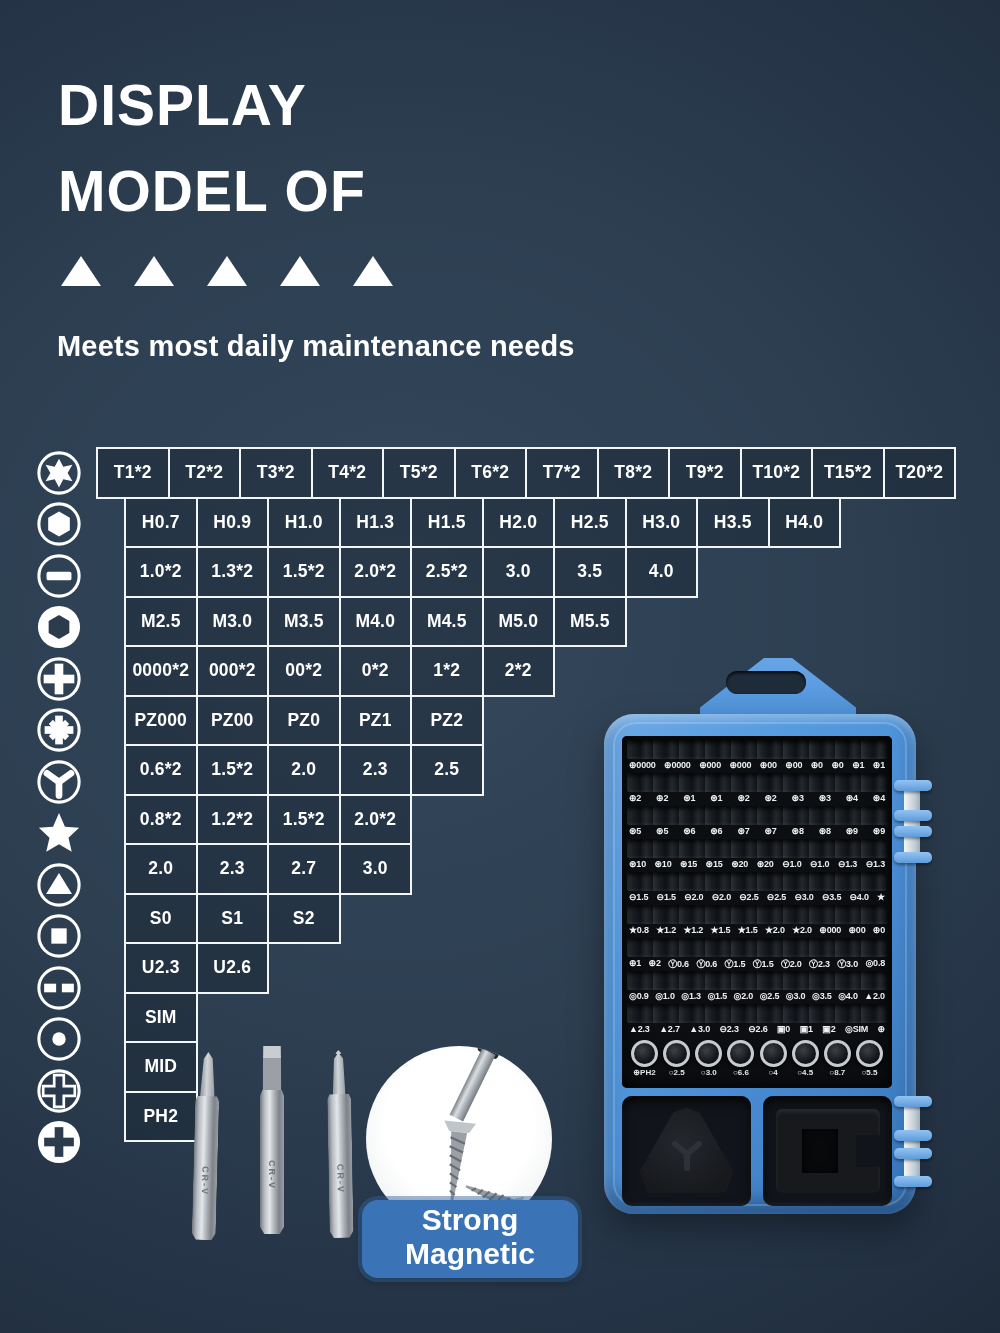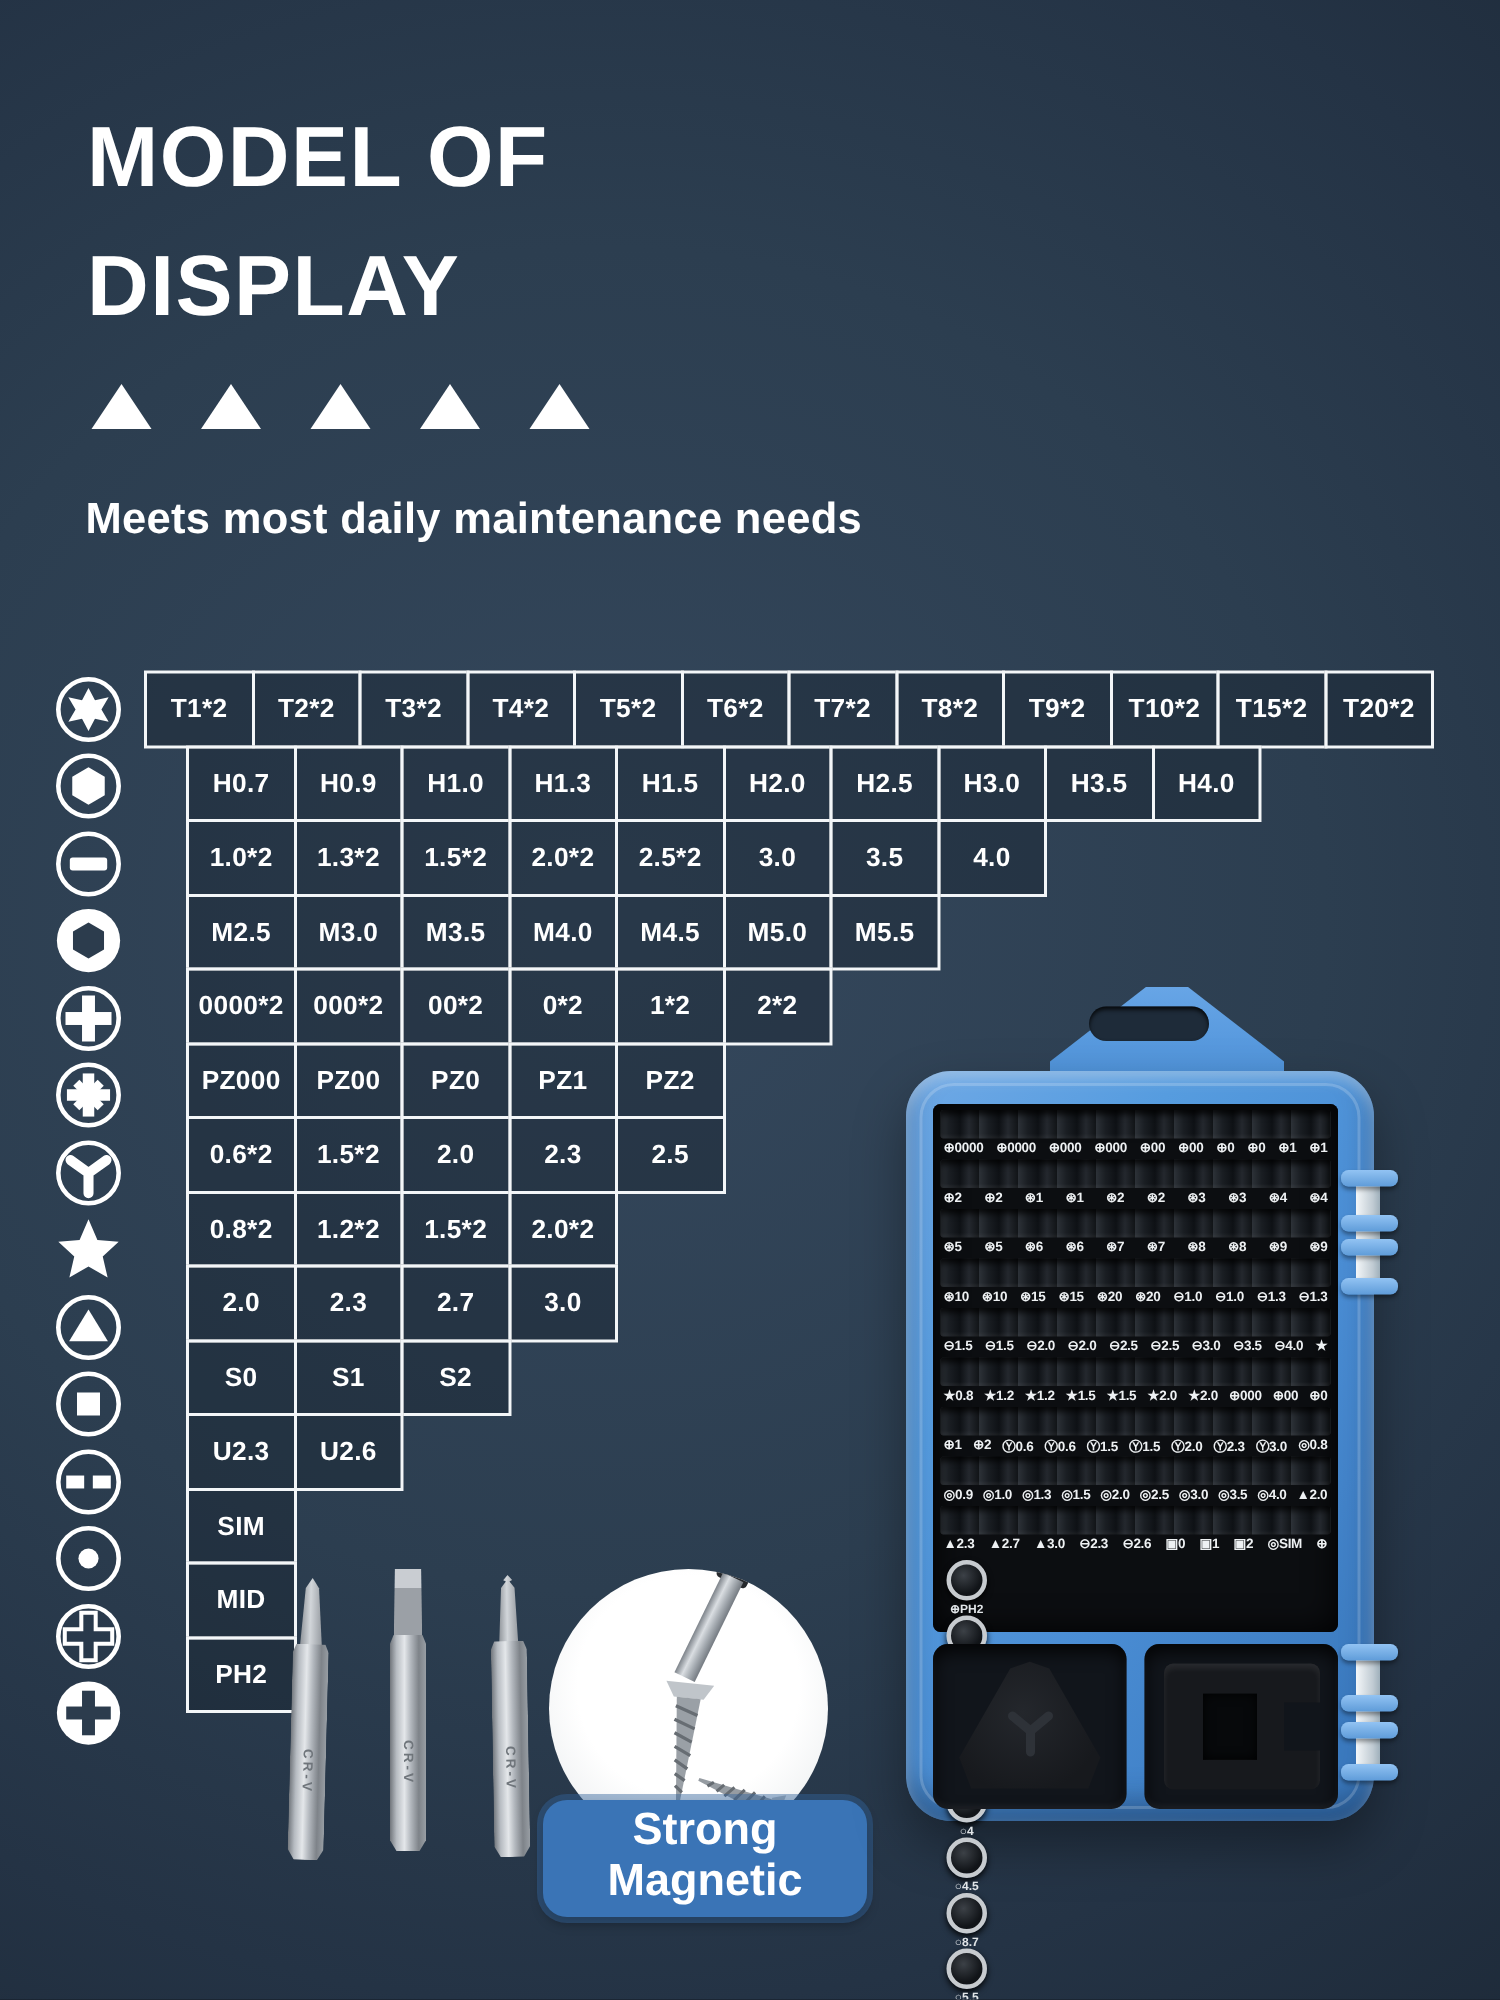--- a/index.html
+++ b/index.html
@@ -51,21 +51,21 @@
   .case-body::before{content:"";position:absolute;left:9px;top:8px;right:9px;bottom:8px;border-radius:23px;
     border:2px solid rgba(255,255,255,0.18);}
   .case-insert{position:absolute;left:622px;top:736px;width:270px;height:352px;background:#0c0e11;border-radius:5px;
     box-shadow:inset 0 0 22px #000;display:flex;flex-direction:column;justify-content:space-between;padding:4px 0 2px;box-sizing:border-box;}
   .c-row{height:33px;}
   .c-bits{height:19px;margin:0 5px;border-radius:2px;
     background:repeating-linear-gradient(90deg,#2c3137 0px,#1a1e23 6px,#0e1115 13px,#24282e 19px,#101316 26px);
     box-shadow:inset 0 3px 4px rgba(0,0,0,0.8), inset 0 -2px 2px rgba(255,255,255,0.05);}
   .c-label{height:13px;display:flex;justify-content:space-between;padding:1px 7px 0;}
   .c-label span{font-size:9px;font-weight:700;color:#eef1f3;white-space:nowrap;letter-spacing:-0.2px;}
-  .c-sockets{height:46px;display:flex;justify-content:space-between;align-items:flex-start;padding:3px 9px 0;flex-direction:column;}
+  .c-sockets{height:46px;display:flex;justify-content:space-between;align-items:flex-start;padding:3px 9px 0;}
   .sock{display:flex;flex-direction:column;align-items:center;}
   .sock .hole{width:21px;height:21px;border-radius:50%;border:3px solid #c7cbcf;
     background:radial-gradient(circle at 40% 35%, #3c4147 0%, #111418 65%);box-shadow:0 2px 4px rgba(0,0,0,0.9);}
   .sock .s-label{font-size:8px;font-weight:700;color:#e2e6e9;margin-top:1px;white-space:nowrap;}
   .case-bottom{position:absolute;left:622px;top:1096px;width:270px;height:110px;display:flex;gap:12px;}
   .c-cell{flex:1;background:#11151b;border-radius:10px;
     box-shadow:inset 0 5px 12px rgba(0,0,0,0.85), inset 0 -2px 4px rgba(255,255,255,0.08);
     display:flex;align-items:center;justify-content:center;position:relative;}
   .pick{width:100px;height:90px;background:radial-gradient(circle at 45% 40%, #24272c 0%, #17191d 70%);
     clip-path:polygon(50% 2%,63% 7%,97% 73%,89% 96%,11% 96%,3% 73%,37% 7%);position:relative;}
@@ -79,22 +79,22 @@
     background:linear-gradient(90deg,#f4f7f9,#c0cbd3 70%,#9fb0bb);border-radius:3px;}
   .clips .bar{position:absolute;left:0;width:38px;height:11px;border-radius:5px;
     background:linear-gradient(180deg,#92c3f3,#5f9cd9);box-shadow:0 2px 3px rgba(0,0,0,0.4);}
 </style>
 </head>
 <body>
 
 <div class="stage">
 
   <div class="title">
+    <div>DISPLAY</div>
     <div>MODEL OF</div>
-    <div>DISPLAY</div>
   </div>
   <div class="tri-row" id="tri-row">
       <div class="tri"></div>
       <div class="tri"></div>
       <div class="tri"></div>
       <div class="tri"></div>
       <div class="tri"></div>
     </div>
   <div class="subtitle">Meets most daily maintenance needs</div>
 

